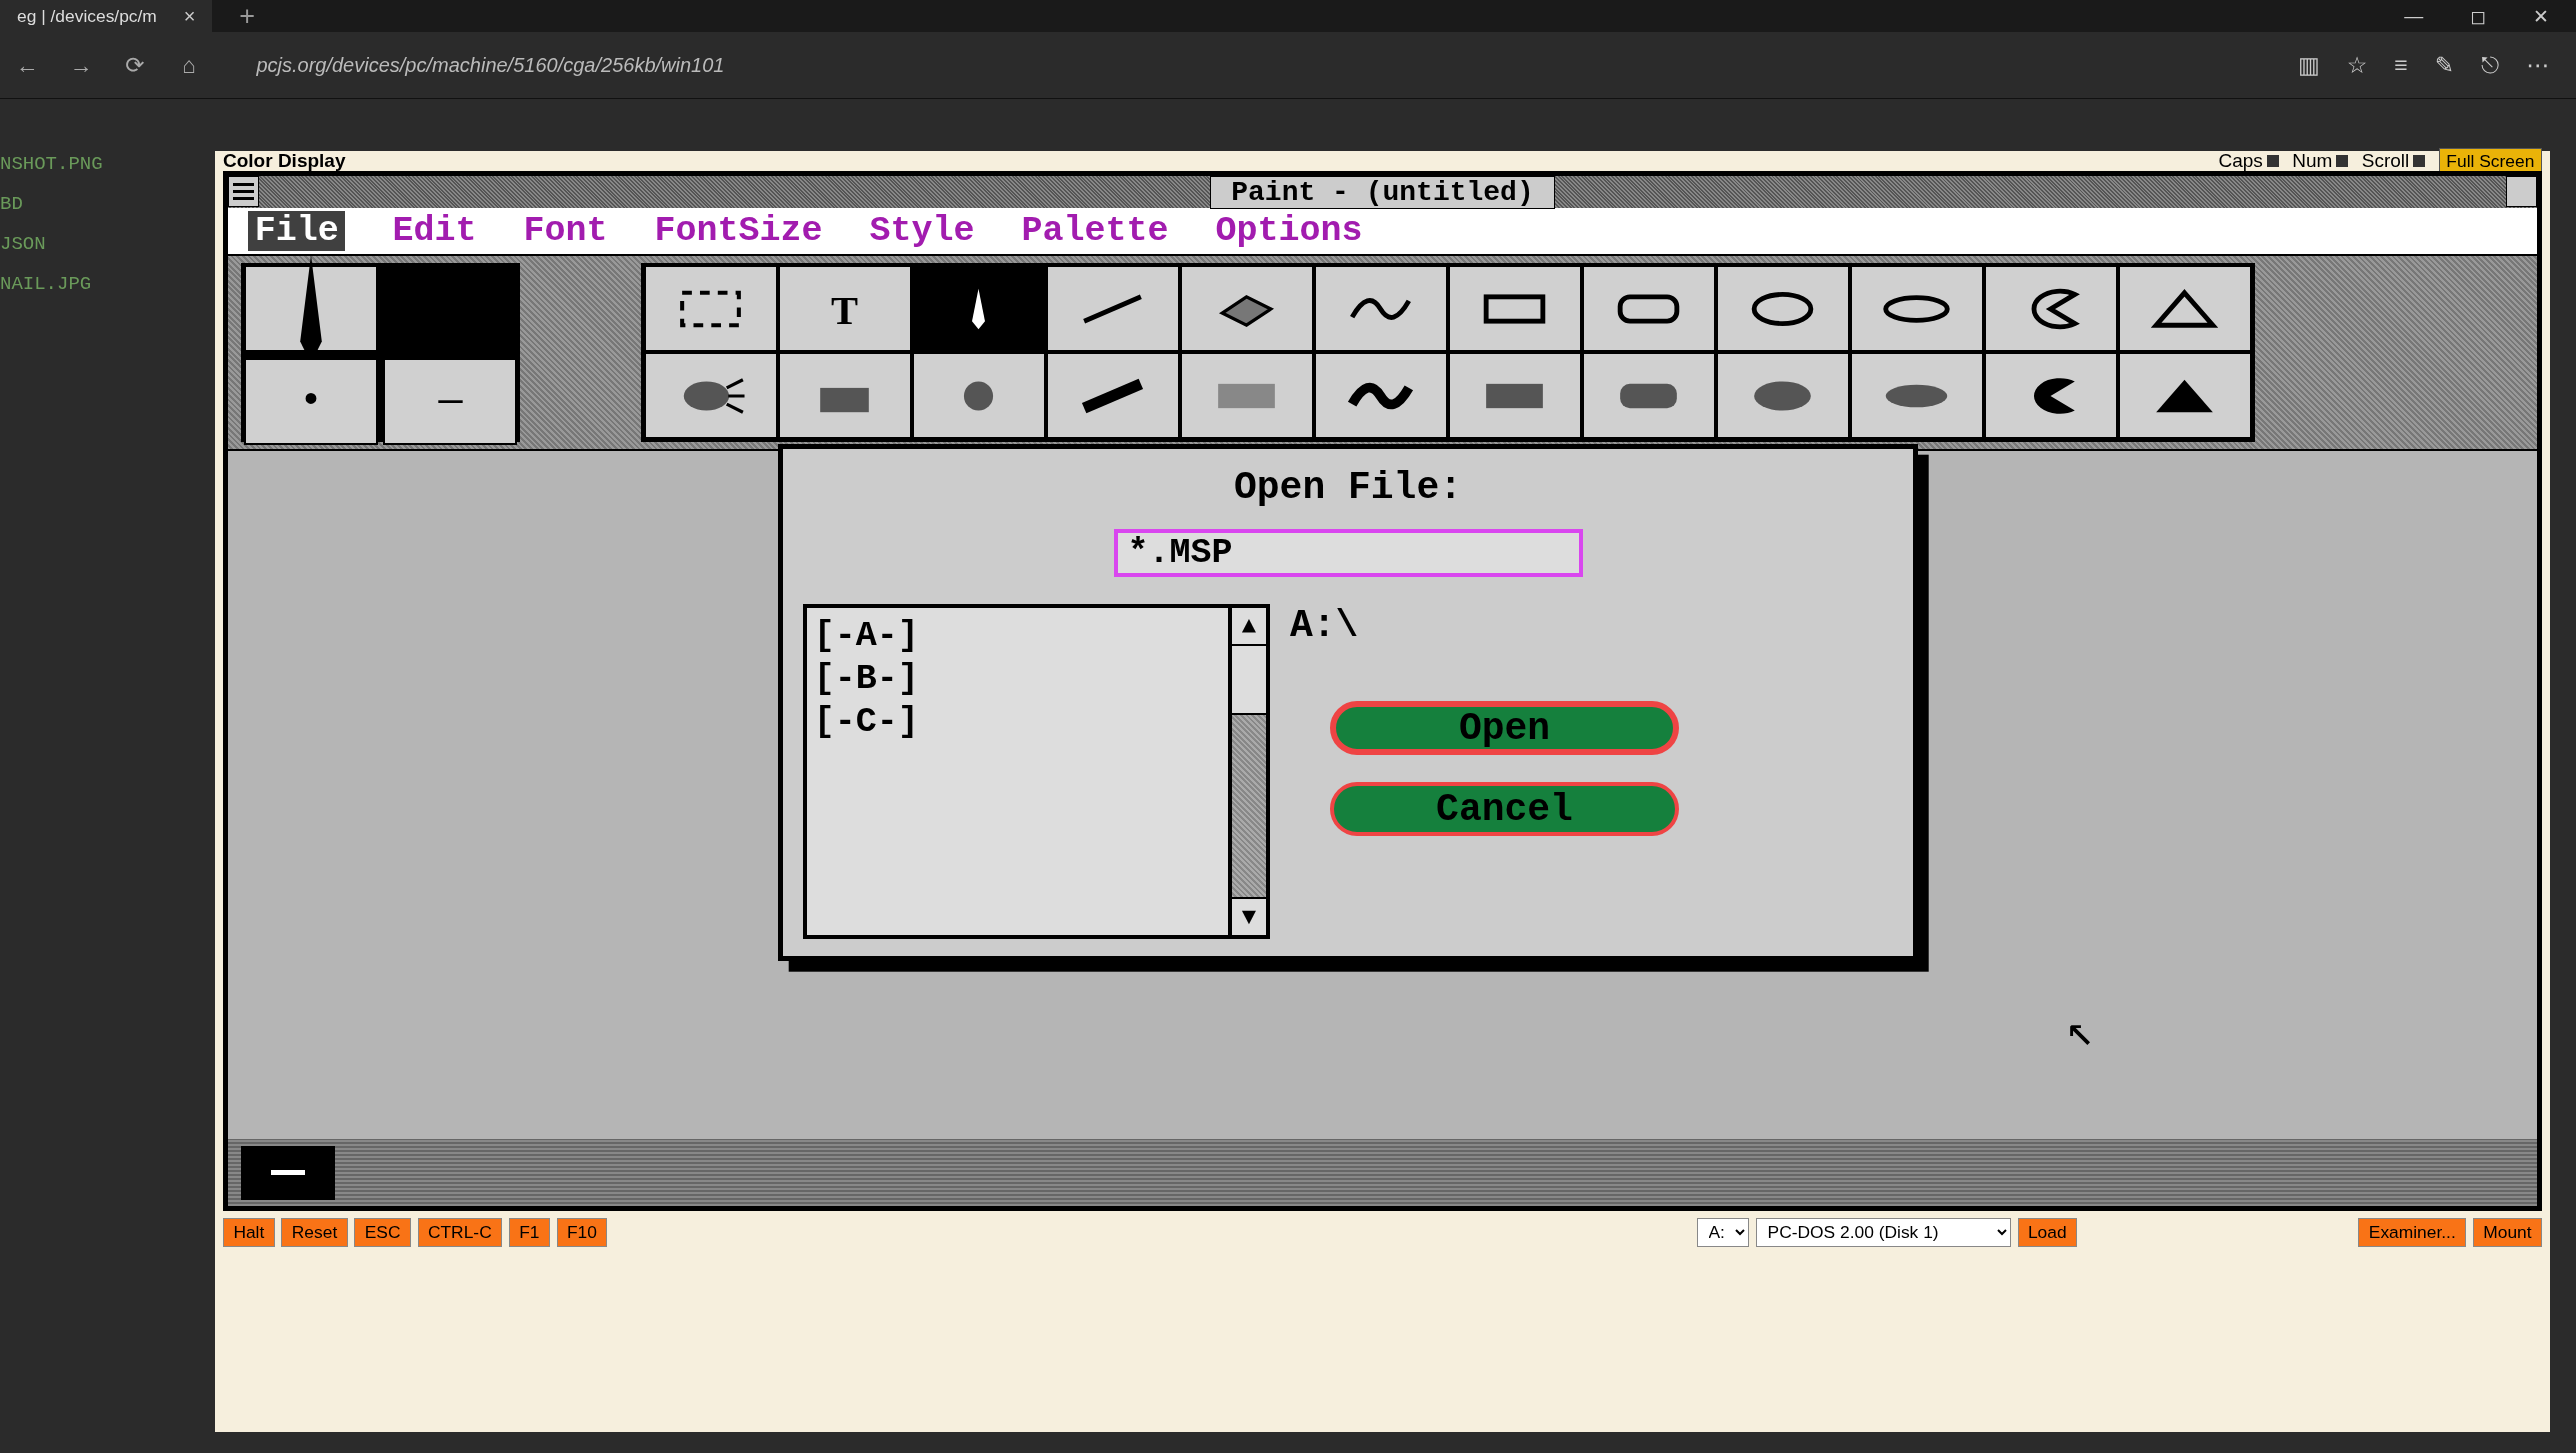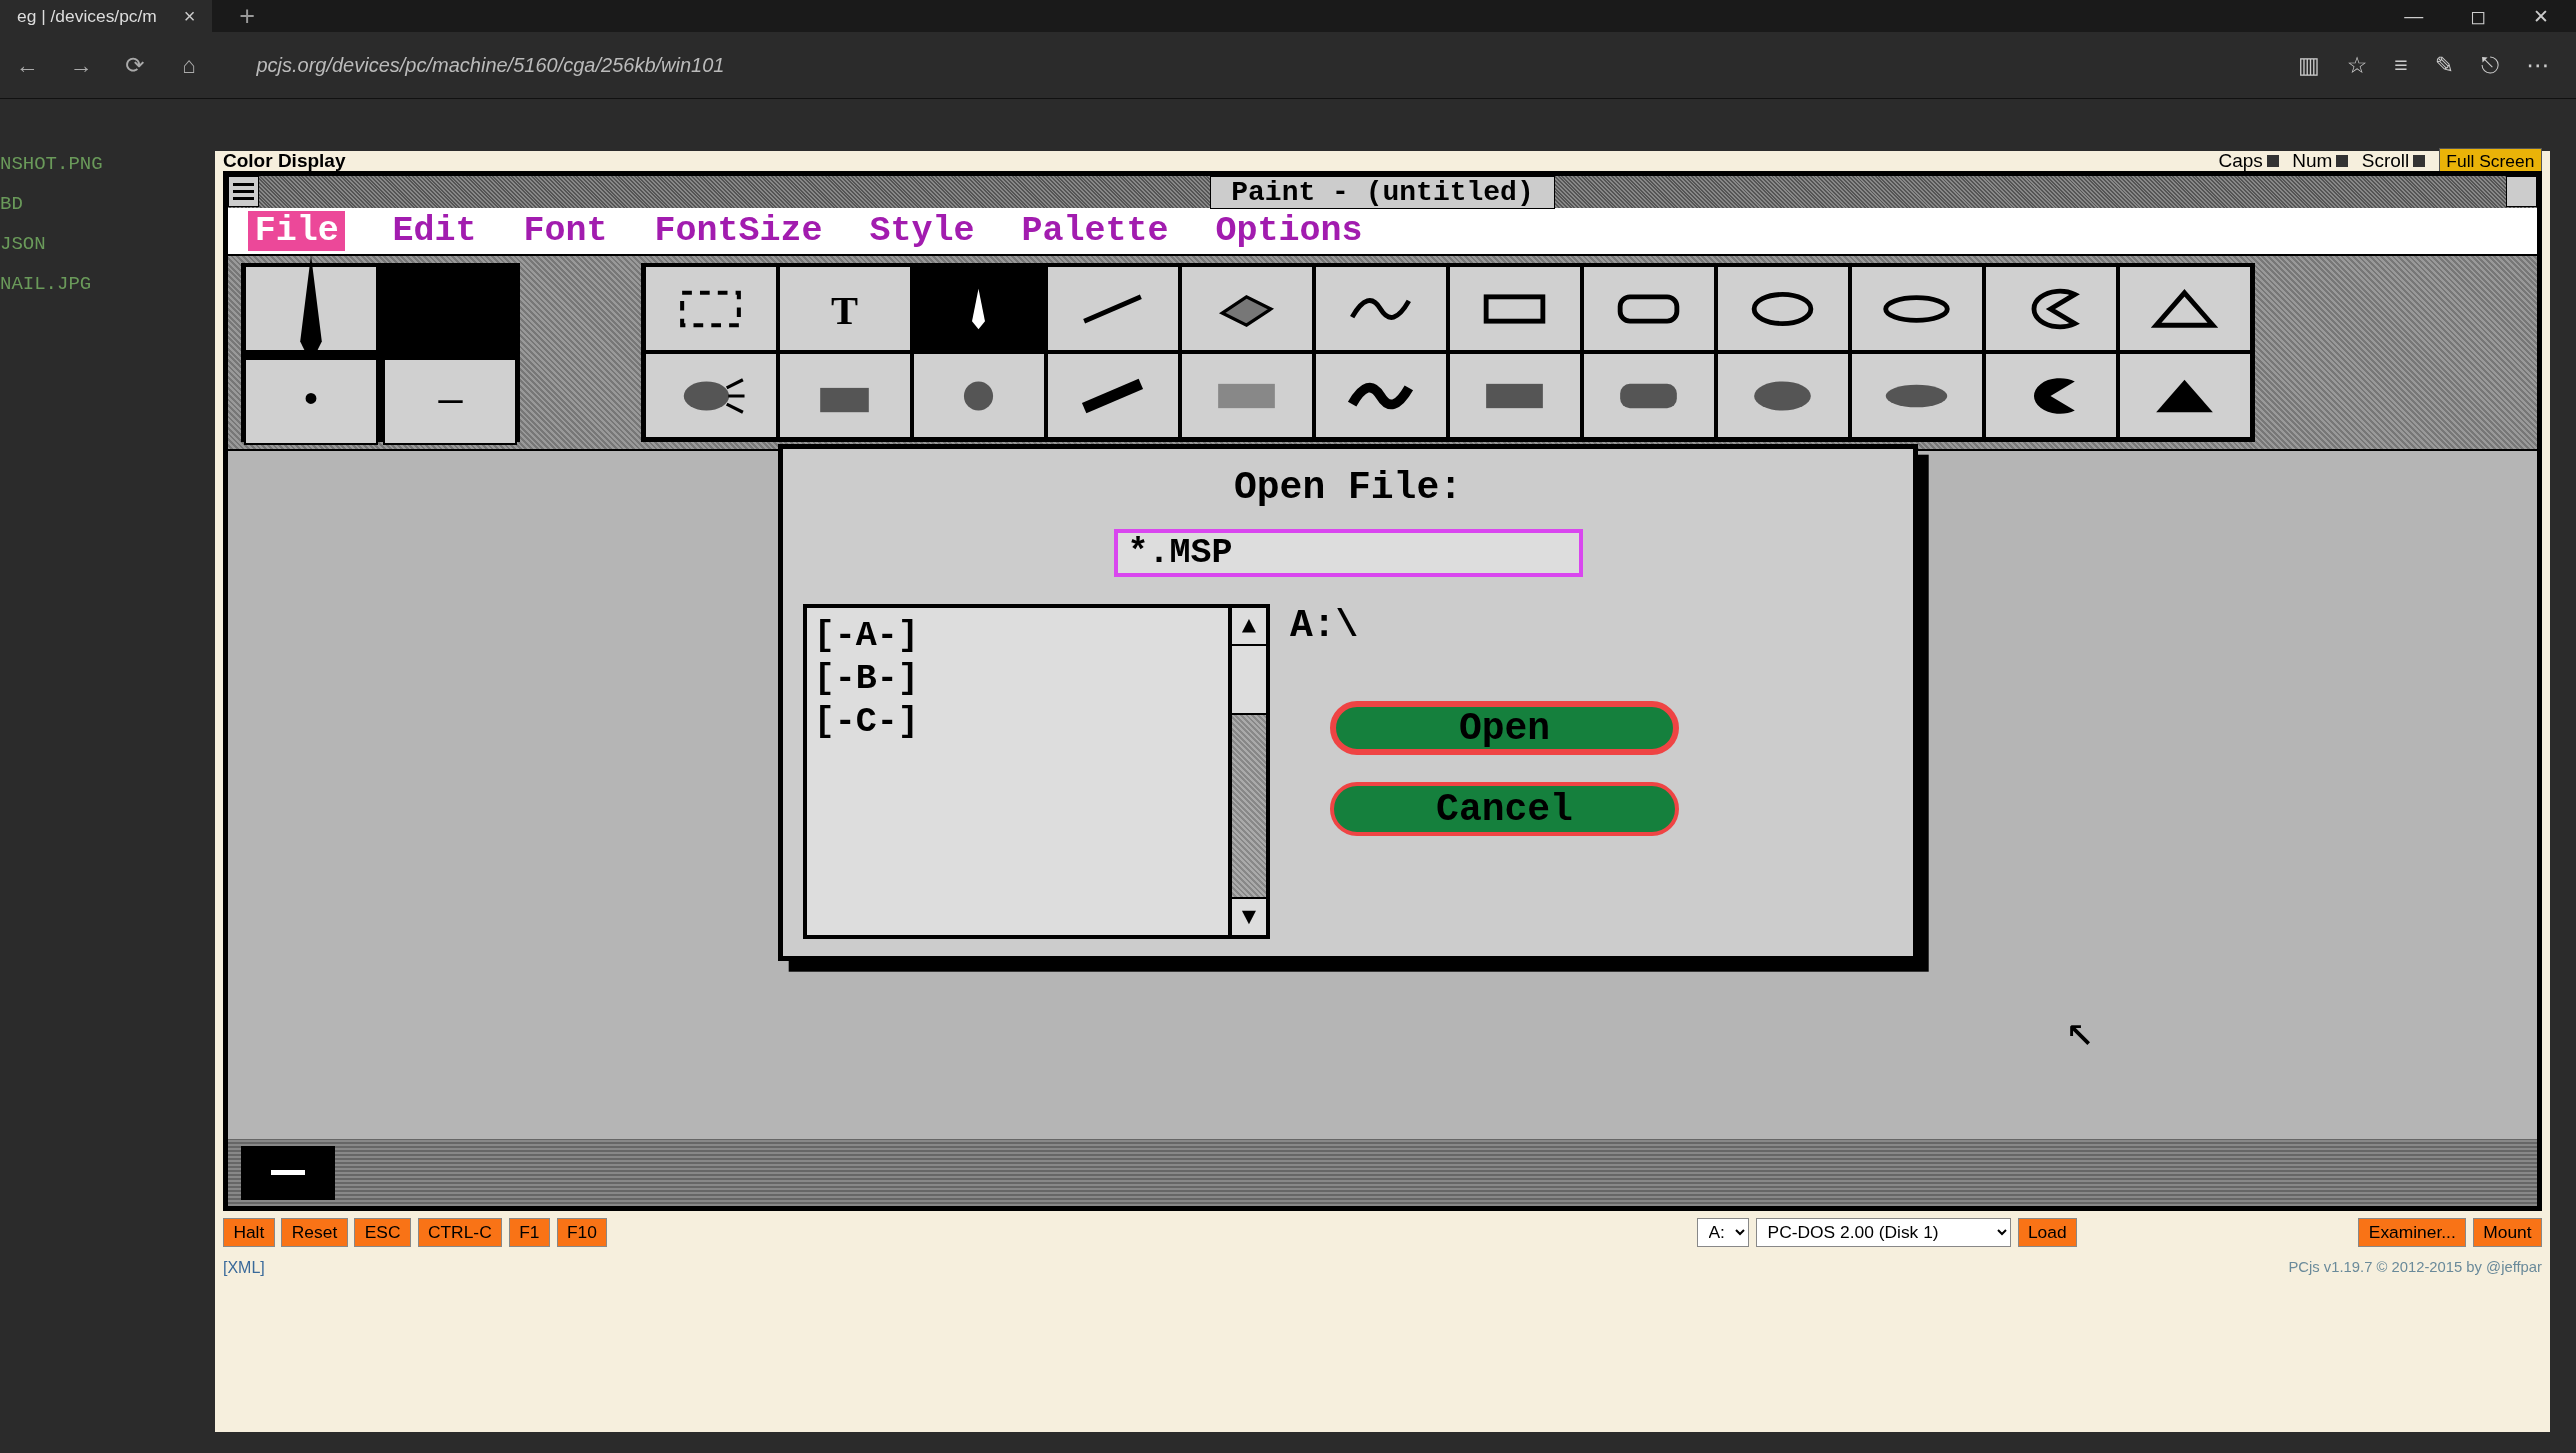--- a/index.html
+++ b/index.html
@@ -130,21 +130,21 @@
     gap: 47px;
     padding: 0 20px;
     border-bottom: 2.7px solid #000;
   }
   .menubar .menuitem {
     font-size: 35px;
     font-weight: bold;
     font-family: "Courier New", monospace;
     color: #a21caf;
   }
-  .menubar .menuitem.active { background: #ec4899; color: #fff; padding: 0 6.7px; }
+  .menubar .menuitem.active { background: #404040; color: #fff; padding: 0 6.7px; }
   .toolbox {
     height: 195px;
     background: repeating-linear-gradient(45deg,#999,#999 2px,#777 2px,#777 4px);
     border-bottom: 2.7px solid #000;
     display: flex;
     gap: 0;
     padding: 6.7px 13.4px;
   }
   .left-tools {
     display: grid;
@@ -562,18 +562,14 @@
     <button class="ctrl-btn">F1</button>
     <button class="ctrl-btn">F10</button>
     <div class="ctrl-spacer"></div>
     <select class="ctrl-select"><option>A:</option></select>
     <select class="ctrl-select" style="width:255px"><option>PC-DOS 2.00 (Disk 1)</option></select>
     <button class="ctrl-btn">Load</button>
     <div style="width:268px"></div>
     <button class="ctrl-btn">Examiner...</button>
     <button class="ctrl-btn">Mount</button>
   </div>
-  <div class="footer">
-    <span>[XML]</span>
-    <span class="credit">PCjs v1.19.7 © 2012-2015 by @jeffpar</span>
-  </div>
 </div>
 
 
 </body></html>

